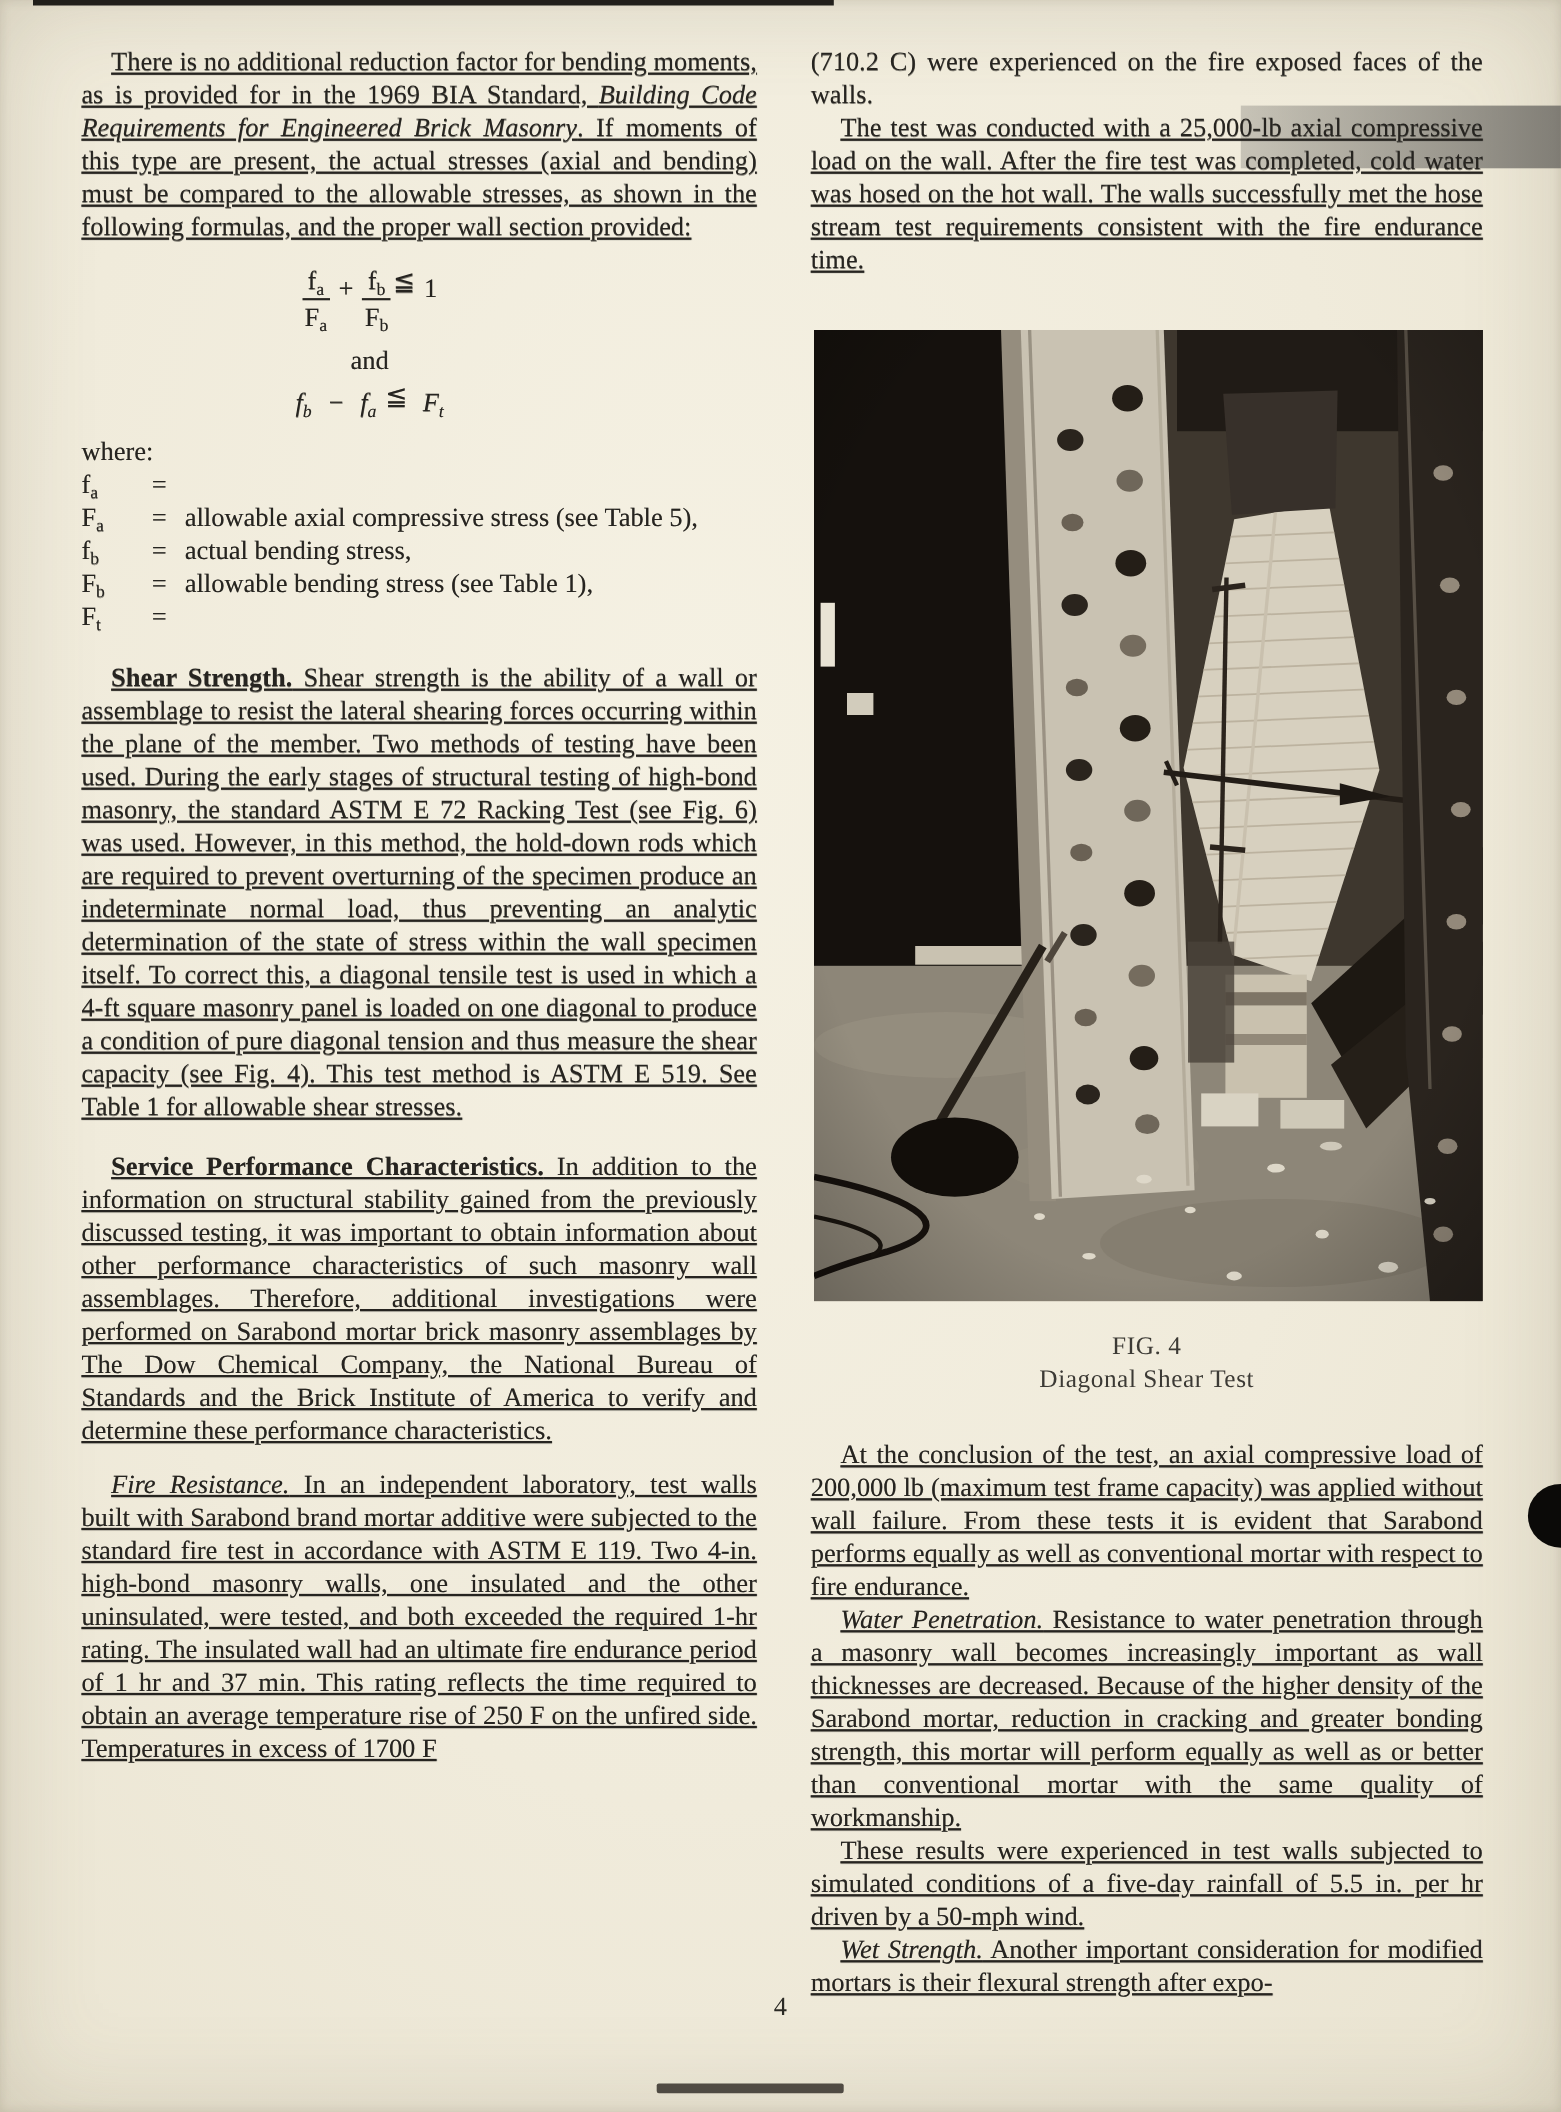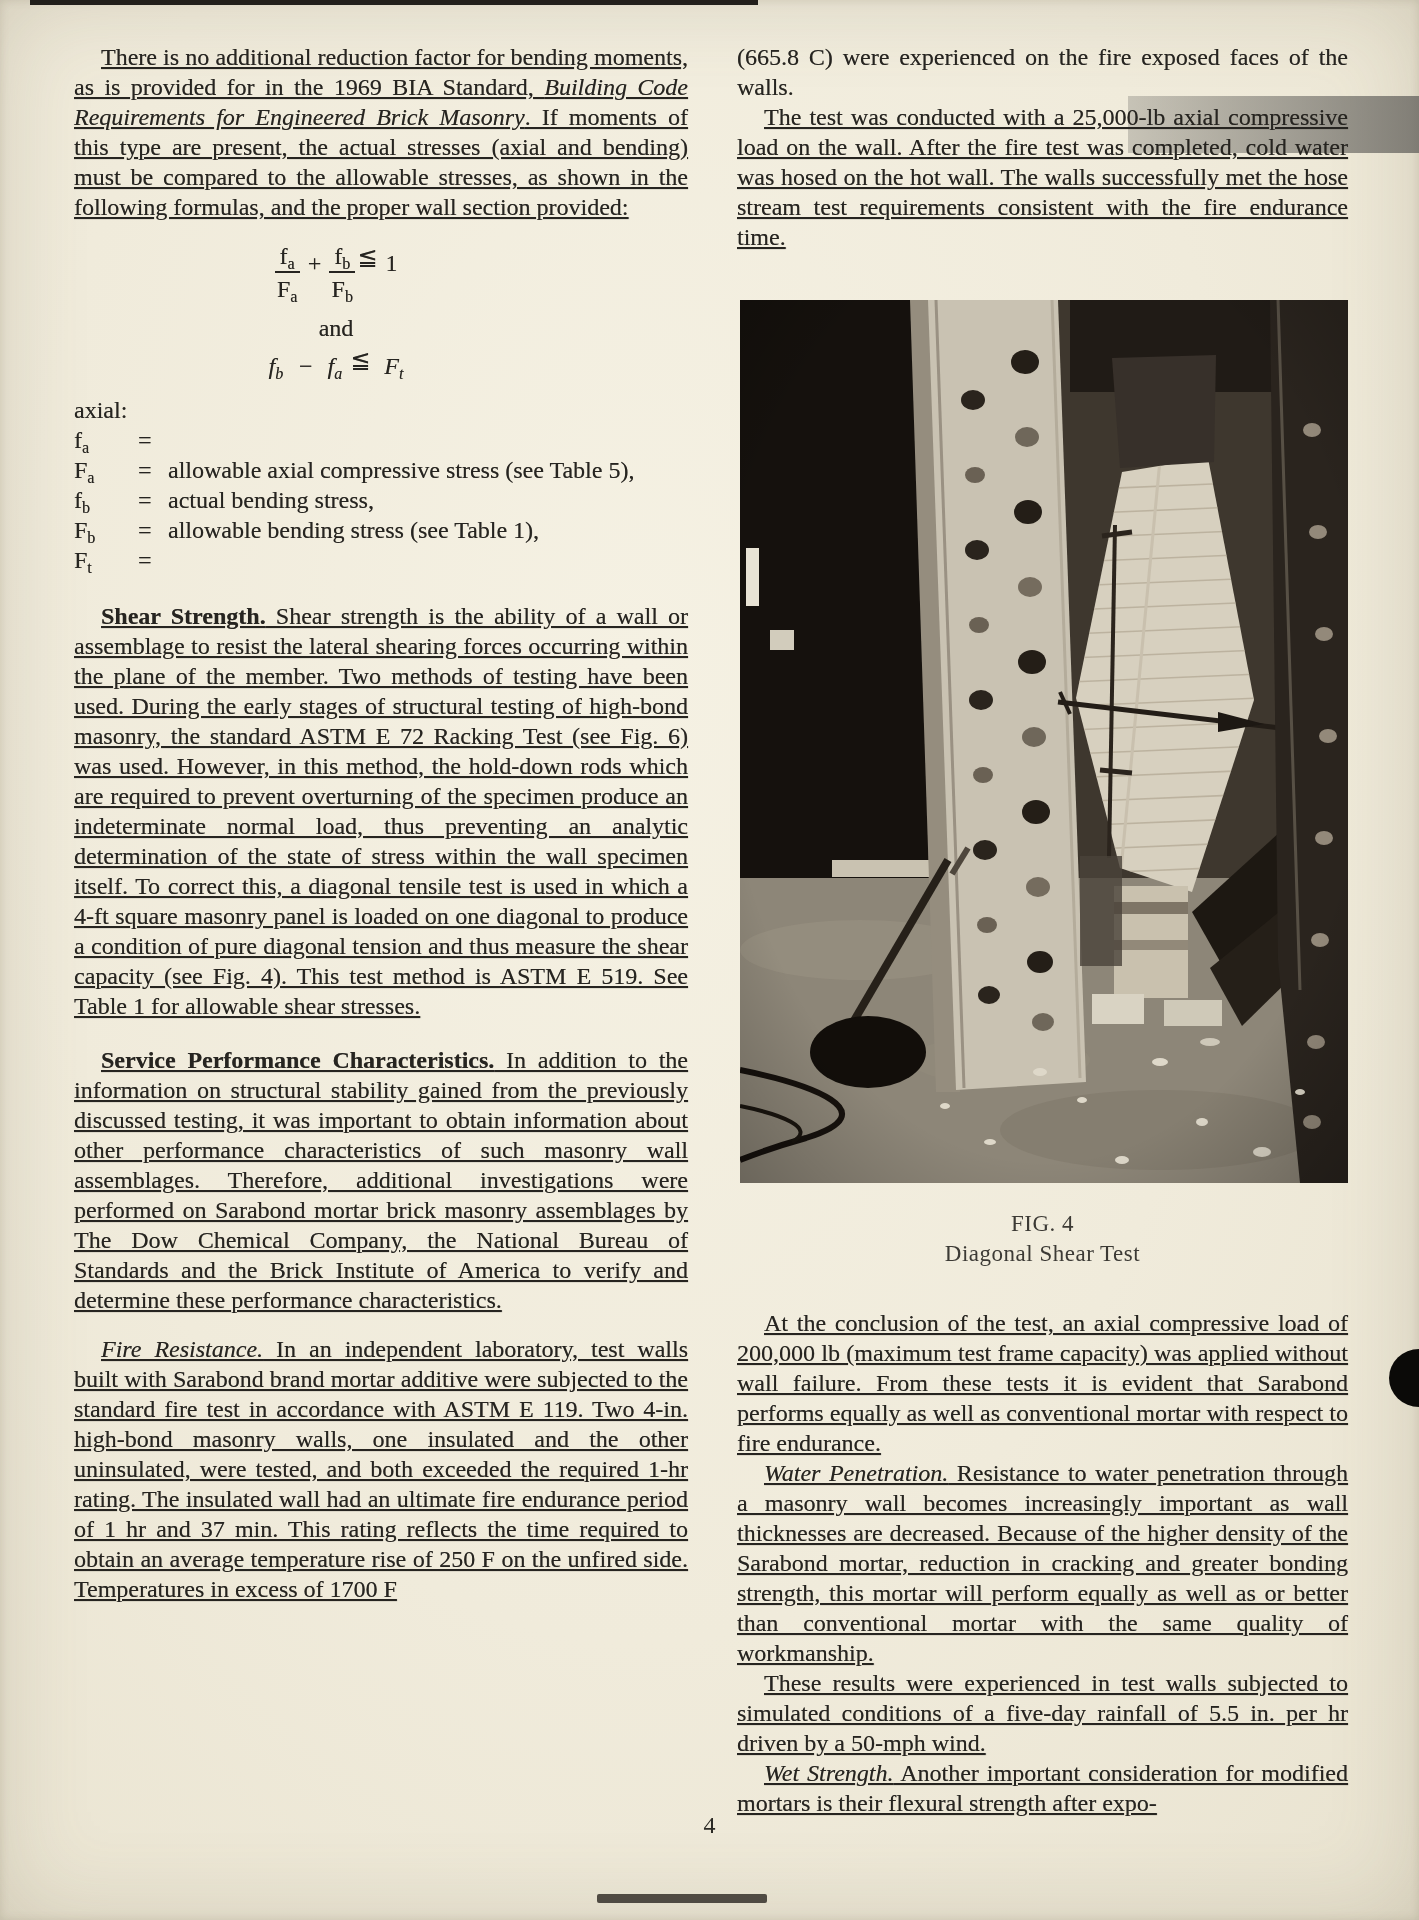--- a/index.html
+++ b/index.html
@@ -80,21 +80,21 @@
       <div class="and-line">and</div>
       <div class="formula-inline">
         <span>f</span><sub>b</sub>
         <span class="op">−</span>
         <span>f</span><sub>a</sub>
         <span class="rel">≦</span>
         <span>F</span><sub>t</sub>
       </div>
     </div>
 
-    <div class="where">axial:</div>
+    <div class="where">where:</div>
 
     <div class="defs">
       <div class="def-row">
         <span class="def-sym"><span>f</span><sub>a</sub></span>
         <span class="def-eq">=</span>
       </div>
       <div class="def-row">
         <span class="def-sym"><span>F</span><sub>a</sub></span>
         <span class="def-eq">=</span>
         <span class="def-desc">allowable axial compressive stress (see Table 5),</span>
@@ -117,21 +117,21 @@
 
     <p class="para indent" style="margin-top:26px;"><span class="lead-bold">Shear Strength.</span><span> Shear strength is the ability of a wall or assemblage to resist the lateral shearing forces occurring within the plane of the member. Two methods of testing have been used. During the early stages of structural testing of high-bond masonry, the standard ASTM E 72 Racking Test (see Fig. 6) was used. However, in this method, the hold-down rods which are required to prevent overturning of the specimen produce an indeterminate normal load, thus preventing an analytic determination of the state of stress within the wall specimen itself. To correct this, a diagonal tensile test is used in which a 4-ft square masonry panel is loaded on one diagonal to produce a condition of pure diagonal tension and thus measure the shear capacity (see Fig. 4). This test method is ASTM E 519. See Table 1 for allowable shear stresses.</span></p>
 
     <p class="para indent" style="margin-top:24px;"><span class="lead-bold">Service Performance Characteristics.</span><span> In addition to the information on structural stability gained from the previously discussed testing, it was important to obtain information about other performance characteristics of such masonry wall assemblages. Therefore, additional investigations were performed on Sarabond mortar brick masonry assemblages by The Dow Chemical Company, the National Bureau of Standards and the Brick Institute of America to verify and determine these performance characteristics.</span></p>
 
     <p class="para indent" style="margin-top:19px;"><span class="lead-italic">Fire Resistance.</span><span> In an independent laboratory, test walls built with Sarabond brand mortar additive were subjected to the standard fire test in accordance with ASTM E 119. Two 4-in. high-bond masonry walls, one insulated and the other uninsulated, were tested, and both exceeded the required 1-hr rating. The insulated wall had an ultimate fire endurance period of 1 hr and 37 min. This rating reflects the time required to obtain an average temperature rise of 250 F on the unfired side. Temperatures in excess of 1700 F</span></p>
   </div>
 
   <div class="col col-right">
 
-    <p class="para">(665.8 C) were experienced on the fire exposed faces of the walls.</p>
+    <p class="para">(710.2 C) were experienced on the fire exposed faces of the walls.</p>
     <p class="para indent">The test was conducted with a 25,000-lb axial compressive load on the wall. After the fire test was completed, cold water was hosed on the hot wall. The walls successfully met the hose stream test requirements consistent with the fire endurance time.</p>
 
     <figure class="photo" style="margin-left:3px;margin-right:0;">
       <svg viewBox="0 0 608 883" xmlns="http://www.w3.org/2000/svg">
         <defs>
           <clipPath id="panelClip">
             <polygon points="336,398 382,172 468,158 514,400 452,592 380,568"></polygon>
           </clipPath>
           <radialGradient id="vig" cx="50%" cy="45%" r="75%">
             <stop offset="70%" stop-color="#000" stop-opacity="0"></stop>

